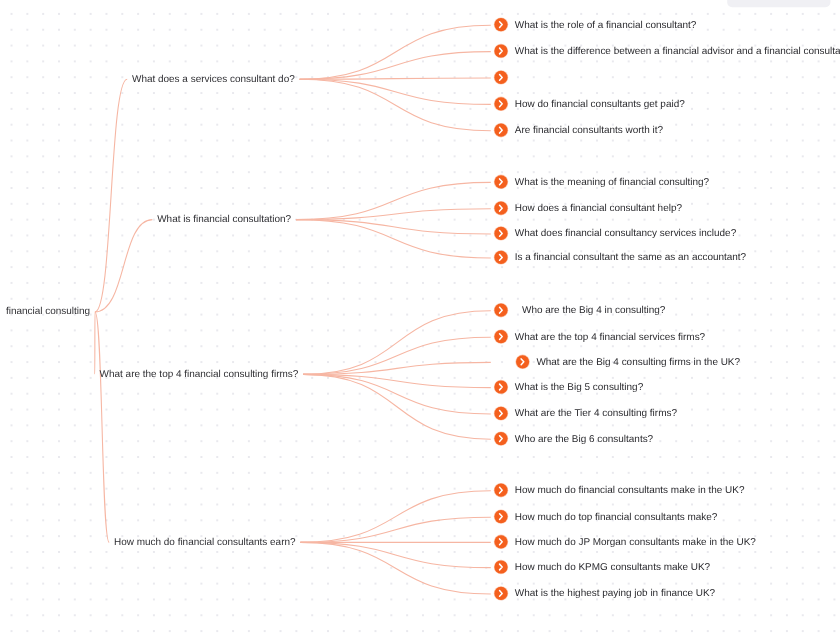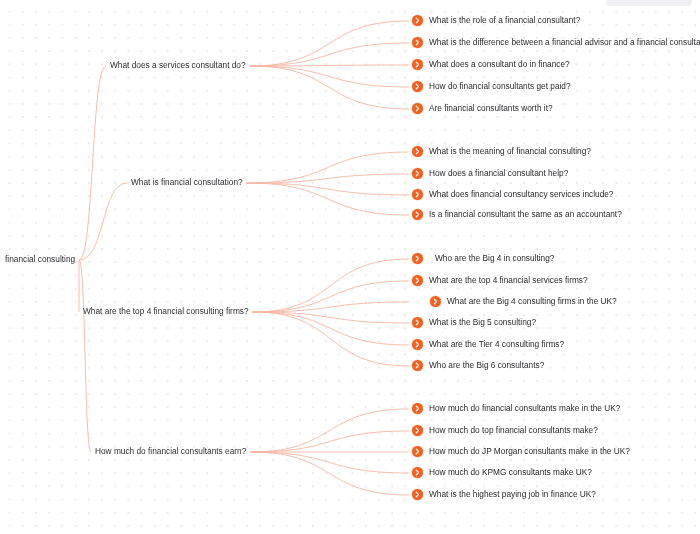--- a/index.html
+++ b/index.html
@@ -136,21 +136,20 @@
           </svg>
         </span>
         <span class="leaf-label">What is the difference between a financial advisor and a financial consultant?</span>
       </div>
       <div class="leaf" style="left: 412px; top: 59px;">
         <span class="bullet-icon">
           <svg width="11" height="11" viewBox="0 0 11 11" aria-hidden="true">
             <path d="M4.3 3.1 L6.5 5.5 L4.3 7.9" fill="none" stroke="#ffffff" stroke-width="1.25" stroke-linecap="round" stroke-linejoin="round"></path>
           </svg>
         </span>
-        <span class="leaf-label">What does a consultant do in finance?</span>
       </div>
       <div class="leaf" style="left: 412px; top: 81px;">
         <span class="bullet-icon">
           <svg width="11" height="11" viewBox="0 0 11 11" aria-hidden="true">
             <path d="M4.3 3.1 L6.5 5.5 L4.3 7.9" fill="none" stroke="#ffffff" stroke-width="1.25" stroke-linecap="round" stroke-linejoin="round"></path>
           </svg>
         </span>
         <span class="leaf-label">How do financial consultants get paid?</span>
       </div>
       <div class="leaf" style="left: 412px; top: 103px;">

